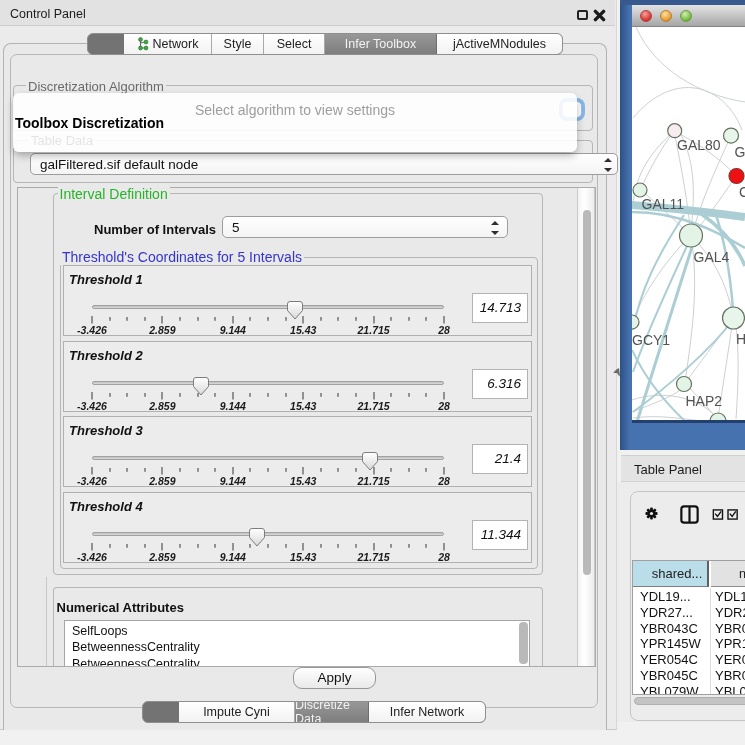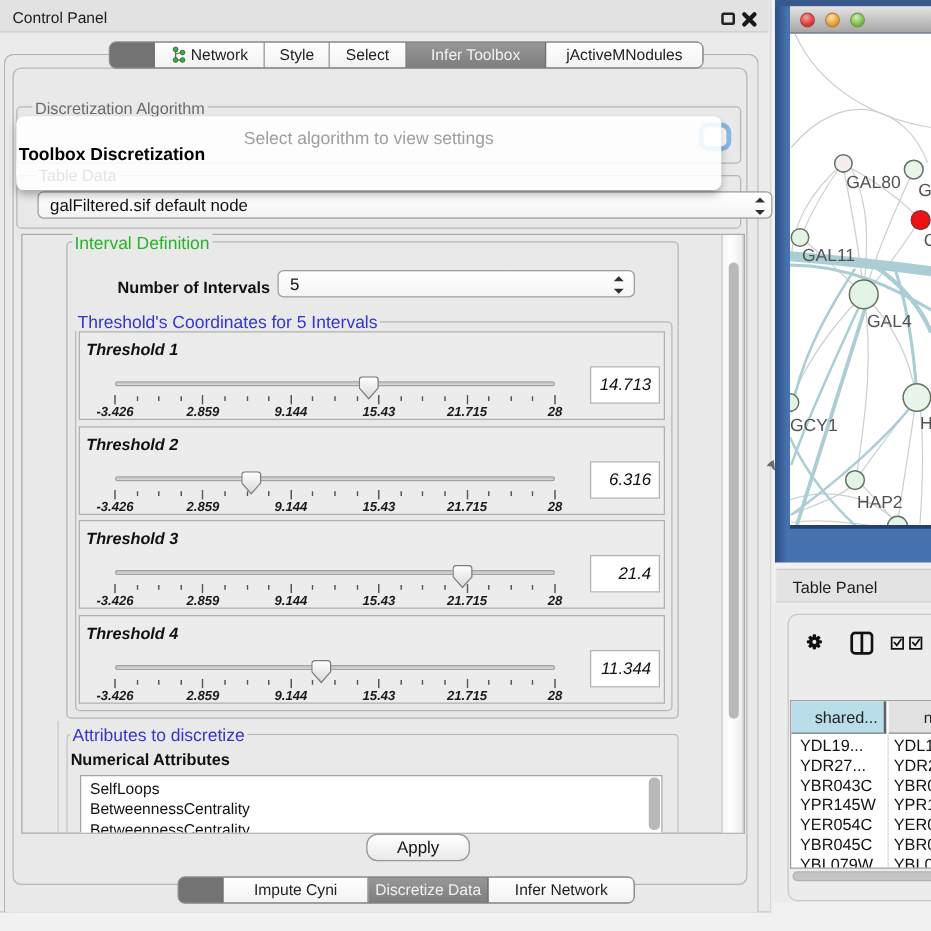--- a/index.html
+++ b/index.html
@@ -486,34 +486,33 @@
        <stop offset="0" stop-color="#ffffff"></stop>
               <stop offset="1" stop-color="#d8d8d8"></stop>
             </linearGradient>
           </defs>
      <path d="M3 0.5 H13 Q15.5 0.5 15.5 3 V9.5 L8 18 L0.5 9.5 V3 Q0.5 0.5 3 0.5 Z" fill="url(#tg4)" stroke="#7d7d7d"></path>
   </svg>
       </div>
 
     <div class="grp" style="left:53px; top:587px; width:490px; height:79px; border-bottom:none; border-radius:4px 4px 0 0;"></div>
     <div class="abs" style="left:46px; top:577px; width:1px; height:89px; background:#c9c9c9;"></div>
-    <div class="gtitle" style="left:56px; top:580px; color:#3434cf; font-size:14px;">Attributes to discretize</div>
     <div class="abs" style="left:56.5px; top:600px; font-weight:bold; font-size:13px; color:#111;">Numerical Attributes</div>
     <div id="attrlist" class="abs">
       <div>SelfLoops</div>
       <div>BetweennessCentrality</div>
       <div>BetweennessCentrality</div>
     </div>
     <div class="vthumb" style="left:519px; top:622px; width:9px; height:42px; border-radius:4px;"></div>
 
     <div id="applybtn" class="abs">Apply</div>
 
     <div class="seg" style="left:142px; top:701px;">
       <div class="s" style="width:116px;">Impute Cyni</div>
-      <div class="s on" style="width:96px;">Discretize Data</div>
+      <div class="s on" style="width:74px;">Discretize Data</div>
       <div class="s" style="width:116px;">Infer Network</div>
     </div>
 
     <svg class="abs" style="left:613px; top:368px;" width="8" height="9" viewBox="0 0 8 9">
         <path d="M6 0 C 2 2, 1 4, 0.5 5 L4 5 C 5 7, 6 8, 7 8.5 L6 0 Z" fill="#555" opacity="0.85"></path>
       </svg>
   </div>
 
   <div id="netwin" class="abs">
     <div class="abs" style="left:0;top:0;width:125px;height:5px;background:#37598e;"></div>

